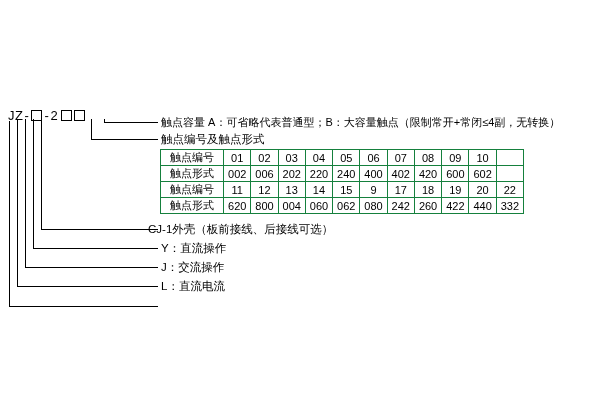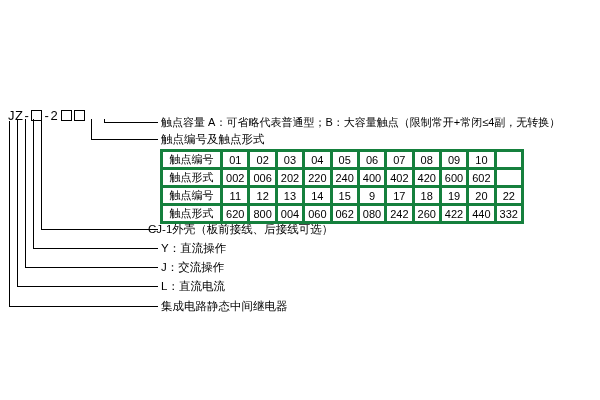--- a/index.html
+++ b/index.html
@@ -78,21 +78,21 @@
   .tbl-wrap {
     position: absolute;
     left: 160px;
     top: 149px;
   }
   table.contact-table {
     border-collapse: collapse;
     font-size: 11px;
   }
   table.contact-table td {
-    border: 3px solid #15803d;
+    border: 1px solid #15803d;
     text-align: center;
     vertical-align: middle;
     height: 15px;
     padding: 0 2px;
     white-space: nowrap;
   }
   table.contact-table td.hdr {
     width: 74px;
     text-align: center;
     padding: 0 4px;
@@ -137,21 +137,20 @@
 
   <div class="vline" style="left:9px; top:121px; height:186px;"></div>
   <div class="hline" style="left:9px; top:306px; width:149px;"></div>
 
   <div class="label label-top" style="left:161px; top:115px;">触点容量   A：可省略代表普通型；B：大容量触点（限制常开+常闭≤4副，无转换）</div>
   <div class="label" style="left:161px; top:132px;">触点编号及触点形式</div>
   <div class="label" style="left:148px; top:222px;">CJ-1外壳（板前接线、后接线可选）</div>
   <div class="label" style="left:161px; top:241px;">Y：直流操作</div>
   <div class="label" style="left:161px; top:260px;">J：交流操作</div>
   <div class="label" style="left:161px; top:279px;">L：直流电流</div>
-  <div class="label" style="left:161px; top:299px;">集成电路静态中间继电器</div>
 
   <div class="tbl-wrap">
     <table class="contact-table">
       <tbody>
         <tr>
           <td class="hdr">触点编号</td>
           <td class="cell">01</td>
           <td class="cell">02</td>
           <td class="cell">03</td>
           <td class="cell">04</td>

